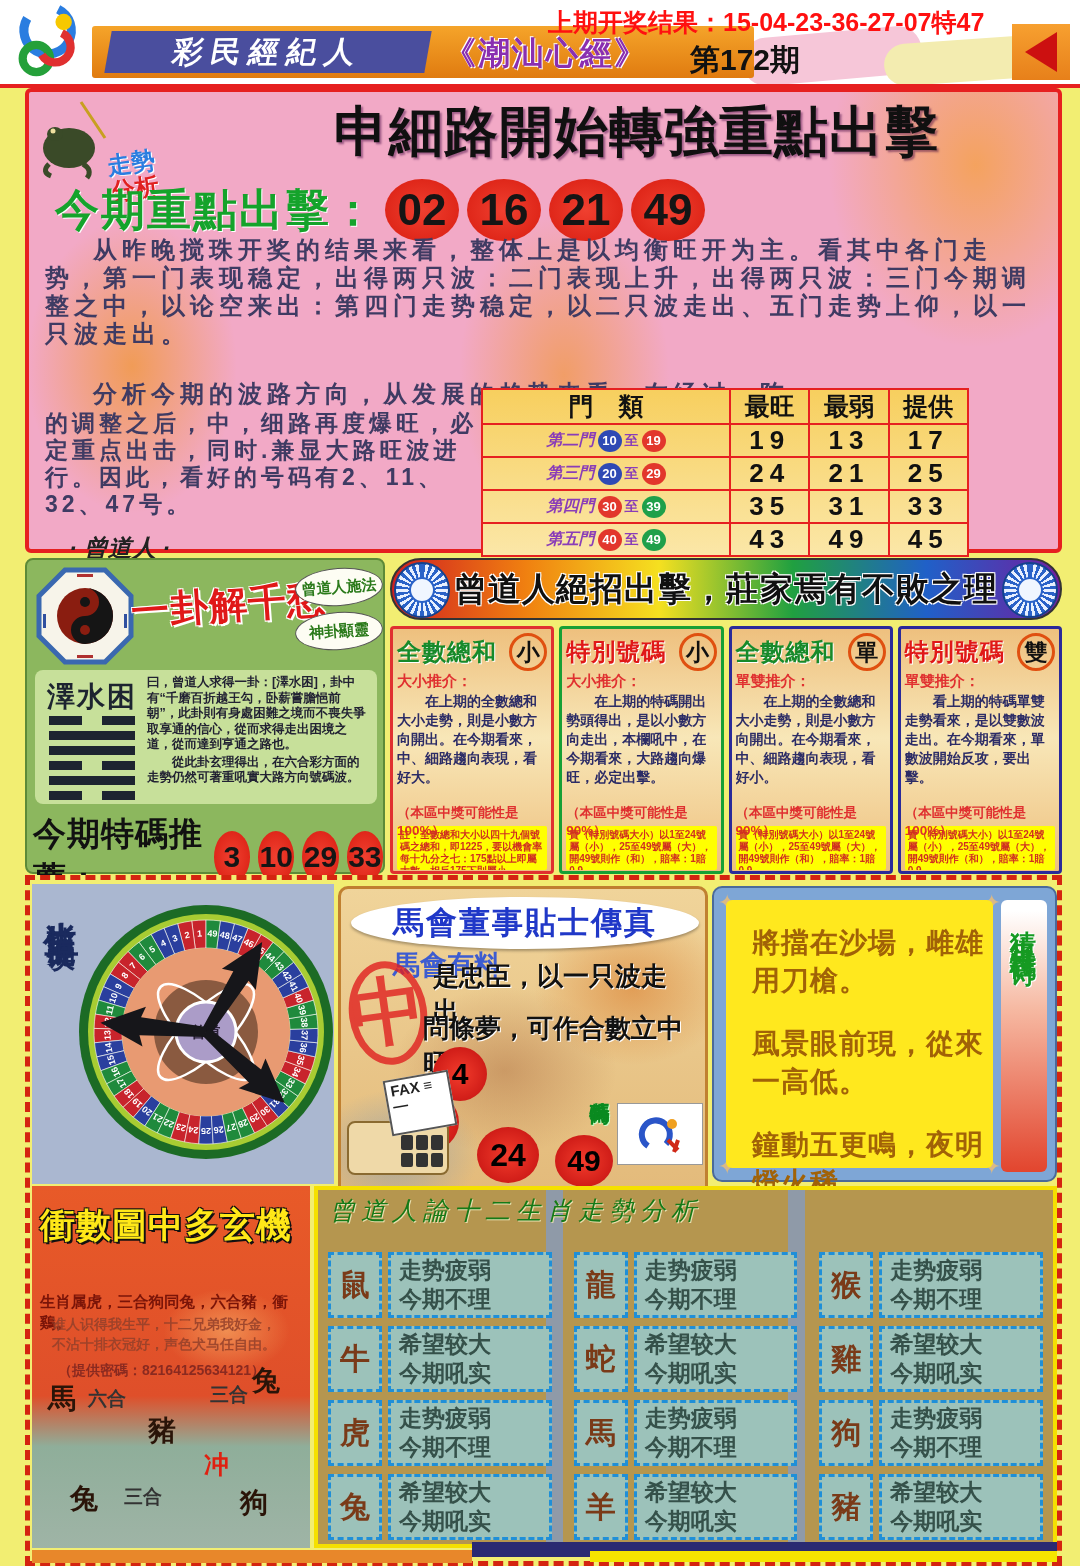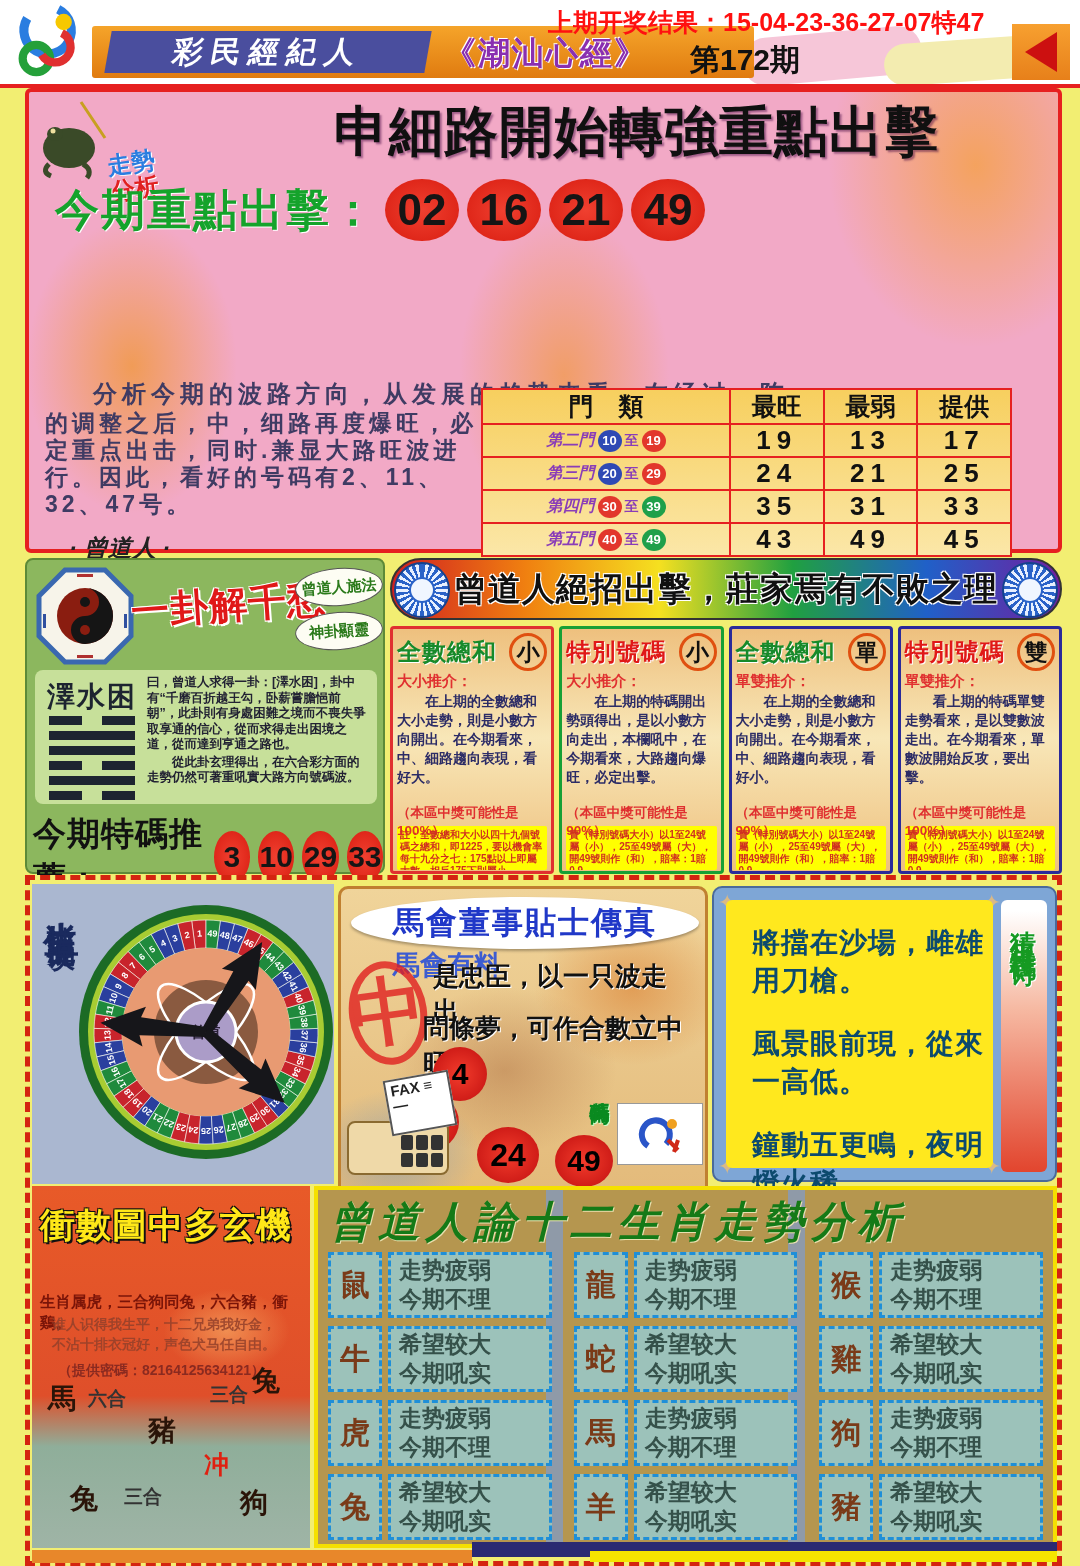--- a/index.html
+++ b/index.html
@@ -46,21 +46,21 @@
 .focus-label{color:#15a32b;font-size:44px;font-weight:bold;letter-spacing:2px;text-shadow:1px 1px 0 #fff}
 .focus-num{width:74px;height:62px;border-radius:50%;background:radial-gradient(#f04030,#d81c10);
            display:flex;align-items:center;justify-content:center;color:#151515;font-size:44px;font-weight:bold}
 .sec1 p{color:#3f3b63;font-weight:bold}
 .para1{position:absolute;left:16px;top:144px;width:1004px;font-size:24px;line-height:28px;
        letter-spacing:5px;text-indent:2em}
 .para2{position:absolute;left:16px;top:288px;width:1004px;font-size:24px;line-height:28px;
        letter-spacing:5px;text-indent:2em}
 .para3{position:absolute;left:16px;top:318px;width:438px;font-size:23px;line-height:27px;letter-spacing:4px}
 .signature{position:absolute;left:40px;top:440px;font-size:24px;font-weight:bold;font-style:italic;color:#222}
-.doors{position:absolute;left:452px;top:296px;width:531px;height:158px;border-collapse:collapse;
+.doors{position:absolute;left:452px;top:296px;width:488px;height:158px;border-collapse:collapse;
        background:linear-gradient(180deg,#f7cf5e,#fbe7a8)}
 .doors td,.doors th{border:2px solid #e62020;text-align:center;padding:0}
 .doors th{font-size:25px;font-weight:bold;color:#111;height:28px}
 .doors td{font-size:26px;font-weight:bold;color:#111;letter-spacing:6px}
 .door-cell{display:flex;align-items:center;justify-content:center;gap:3px;height:26px}
 .door-label{font-size:16px;font-weight:bold;color:#8a3db8;font-style:italic;letter-spacing:0}
 .zhi{font-size:14px;color:#8a3db8;font-weight:bold;letter-spacing:0}
 .ball{width:24px;height:22px;border-radius:50%;display:flex;align-items:center;justify-content:center;
       color:#fff;font-size:13px;font-weight:bold;letter-spacing:0}
 .ball[data-color="red"]{background:#e2372c}
@@ -168,21 +168,21 @@
 .neimu{position:absolute;left:246px;top:198px;height:94px;color:#0a8a20;font-size:20px;font-weight:bold;
        text-shadow:1px 1px 0 #cfc}
 .logo-box{position:absolute;left:276px;top:214px;width:86px;height:62px;background:#fff;border:1px solid #999;
           display:flex;align-items:center;justify-content:center}
 
 
 .poempanel{position:absolute;left:682px;top:6px;width:345px;height:296px;background:#7ea6d6;border-radius:10px;
            border:2px solid #4a6a9a}
 .poem-inner{position:absolute;left:12px;top:12px;right:62px;bottom:12px;background:#ffe81e;border-radius:6px;
             padding:24px 0 0 26px}
-.poem-line{font-size:28px;font-weight:bold;color:#0c4a6e;margin-bottom:25px;letter-spacing:1px}
+.poem-line{font-size:28px;font-weight:bold;color:#a16207;margin-bottom:25px;letter-spacing:1px}
 .poem-strip{position:absolute;right:8px;top:12px;width:46px;height:272px;border-radius:6px;
             background:linear-gradient(180deg,#fff 4%,#f6b9a2 40%,#e2452e);
             display:flex;justify-content:center;padding-top:10px}
 .poem-strip span{font-size:26px;font-weight:bold;color:#169a22;letter-spacing:6px;
                  text-shadow:1px 1px 0 #fff,-1px -1px 0 #fff}
 .star{position:absolute;color:#d9b987;font-size:22px}
 .star.s1{left:4px;top:2px}.star.s2{right:54px;top:2px}.star.s3{left:4px;bottom:0}.star.s4{right:54px;bottom:0}
 
 
 .chongpanel{position:absolute;left:2px;top:306px;width:278px;height:362px;overflow:hidden;
@@ -195,21 +195,21 @@
 .chong-line2{position:absolute;left:20px;top:130px;width:250px;font-size:14px;font-weight:bold;color:#94402a;opacity:.85}
 .chong-line3{position:absolute;left:20px;top:150px;width:250px;font-size:14px;font-weight:bold;color:#94402a;opacity:.85}
 .chong-code{position:absolute;left:26px;top:176px;font-size:14px;font-weight:bold;color:#8a2a20}
 .glyph{position:absolute;font-size:28px;color:#2a1408;font-weight:bold}
 .glabel{position:absolute;font-size:19px;font-weight:bold;color:#333}
 .gchong{position:absolute;font-size:25px;font-weight:bold;color:#e02010}
 
 
 .zodiacpanel{position:absolute;left:284px;top:306px;width:743px;height:362px;border:4px solid #f5e000;
  background:linear-gradient(90deg,#b5964f 0 31%,#8f9aa8 31% 33.3%,#b5964f 33.3% 64%,#8f9aa8 64% 66.3%,#b5964f 66.3% 100%)}
-.zodiac-title{position:absolute;left:12px;top:4px;width:715px;font-size:42px;font-weight:bold;font-style:italic;
+.zodiac-title{position:absolute;left:12px;top:4px;width:715px;font-size:25px;font-weight:normal;font-style:italic;
               color:#157a17;letter-spacing:6px;text-shadow:1px 1px 0 #e8e0b0}
 .zgrid{position:absolute;left:10px;top:62px;width:715px;height:284px;display:grid;
        grid-template-columns:repeat(3,1fr);grid-auto-rows:1fr;gap:8px 22px}
 .zcell{display:flex;gap:6px}
 .zicon{width:54px;background:#9cc2ba;border:3px dashed #1f8fd8;display:flex;align-items:center;
        justify-content:center;font-size:30px;font-weight:bold;color:#7a3a18}
 .ztext{flex:1;background:#9cc2ba;border:3px dashed #1f8fd8;padding:1px 8px;font-size:23px;
        font-weight:bold;color:#35514a;line-height:29px}
 
 
@@ -256,20 +256,21 @@
     </div>
   </div>
   <div class="headline">申細路開始轉強重點出擊</div>
   <div class="focus-row">
     <span class="focus-label">今期重點出擊：</span>
     <span class="focus-num">02</span>
     <span class="focus-num">16</span>
     <span class="focus-num">21</span>
     <span class="focus-num">49</span>
   </div>
+  <p class="para1">从昨晚搅珠开奖的结果来看，整体上是以均衡旺开为主。看其中各门走势，第一门表现稳定，出得两只波：二门表现上升，出得两只波：三门今期调整之中，以论空来出：第四门走势稳定，以二只波走出、五门走势上仰，以一只波走出。</p>
   <p class="para2">分析今期的波路方向，从发展的趋势来看，在经过一阵</p>
   <p class="para3">的调整之后，中，细路再度爆旺，必定重点出击，同时.兼显大路旺波进行。因此，看好的号码有2、11、32、47号。</p>
   <div class="signature">· 曾道人 ·</div>
 
   <table class="doors">
     <tbody>
         <tr>
       <th style="width:248px">門　類</th>
       <th>最旺</th>
       <th>最弱</th>

